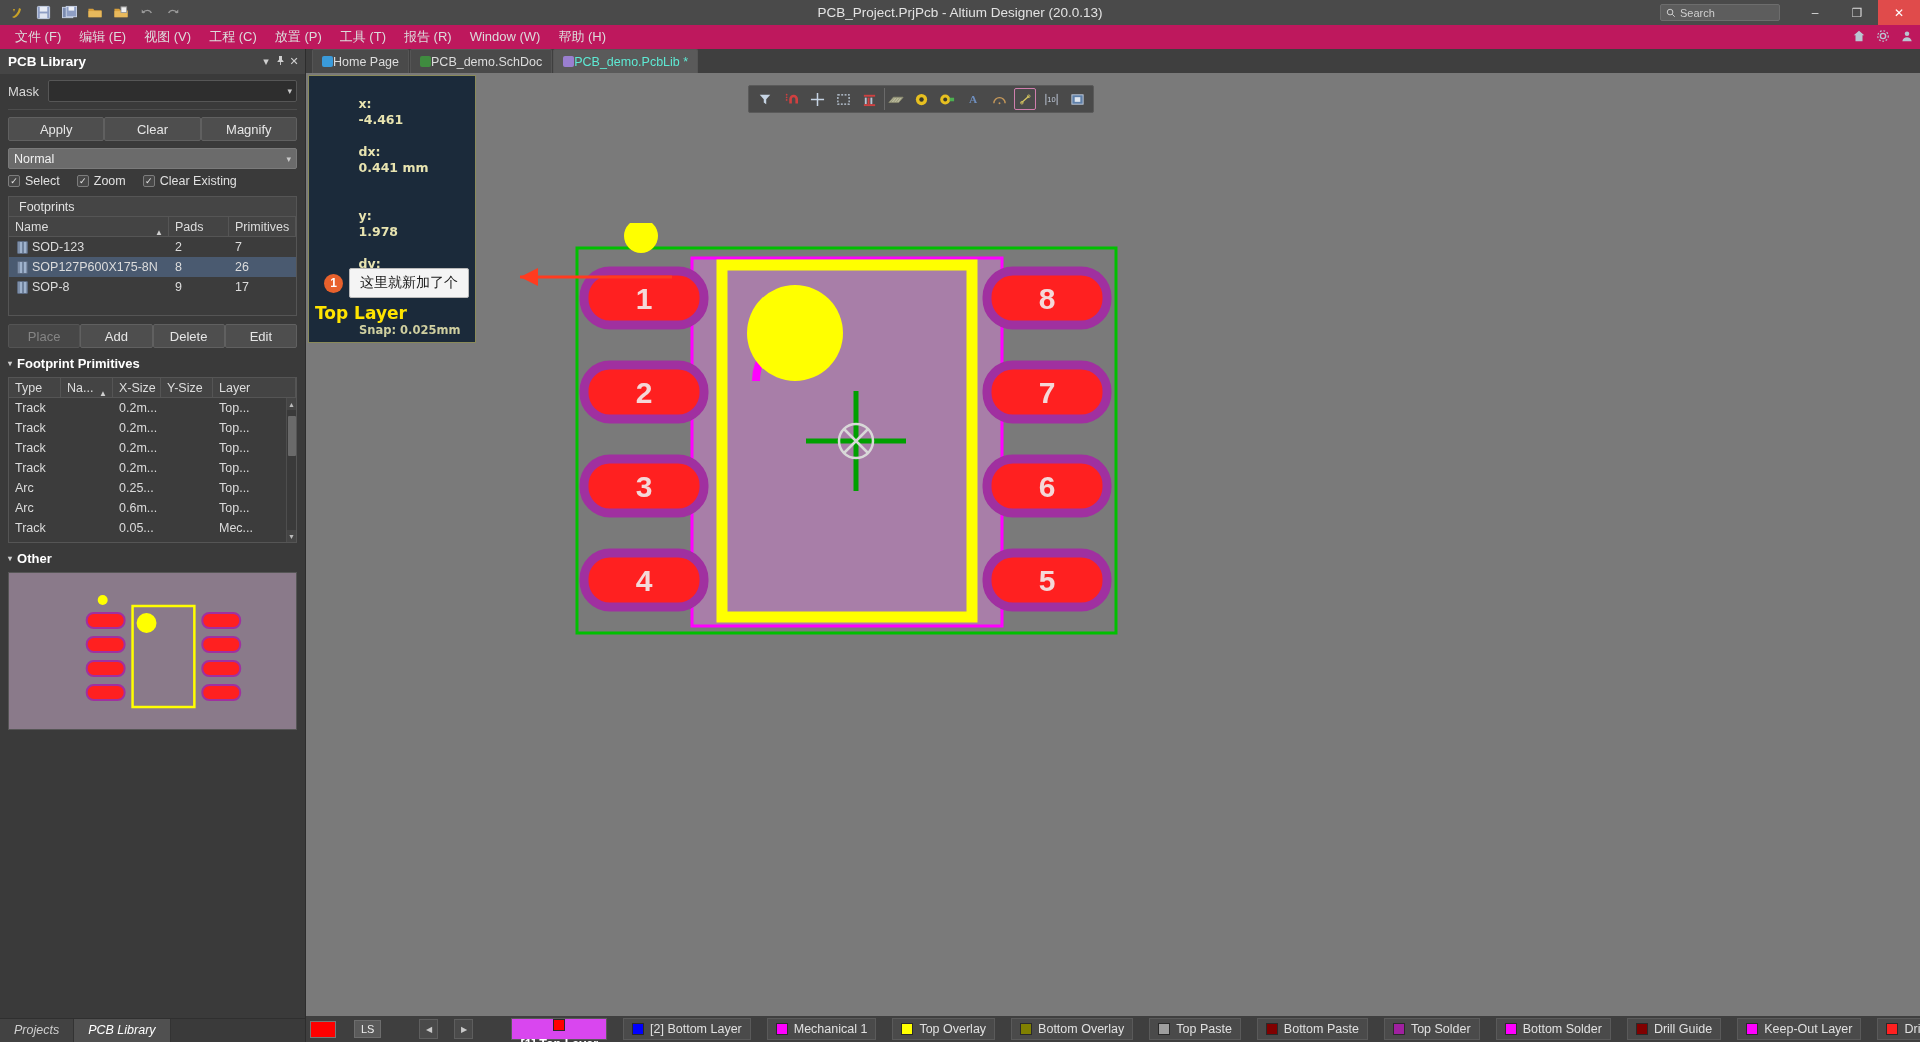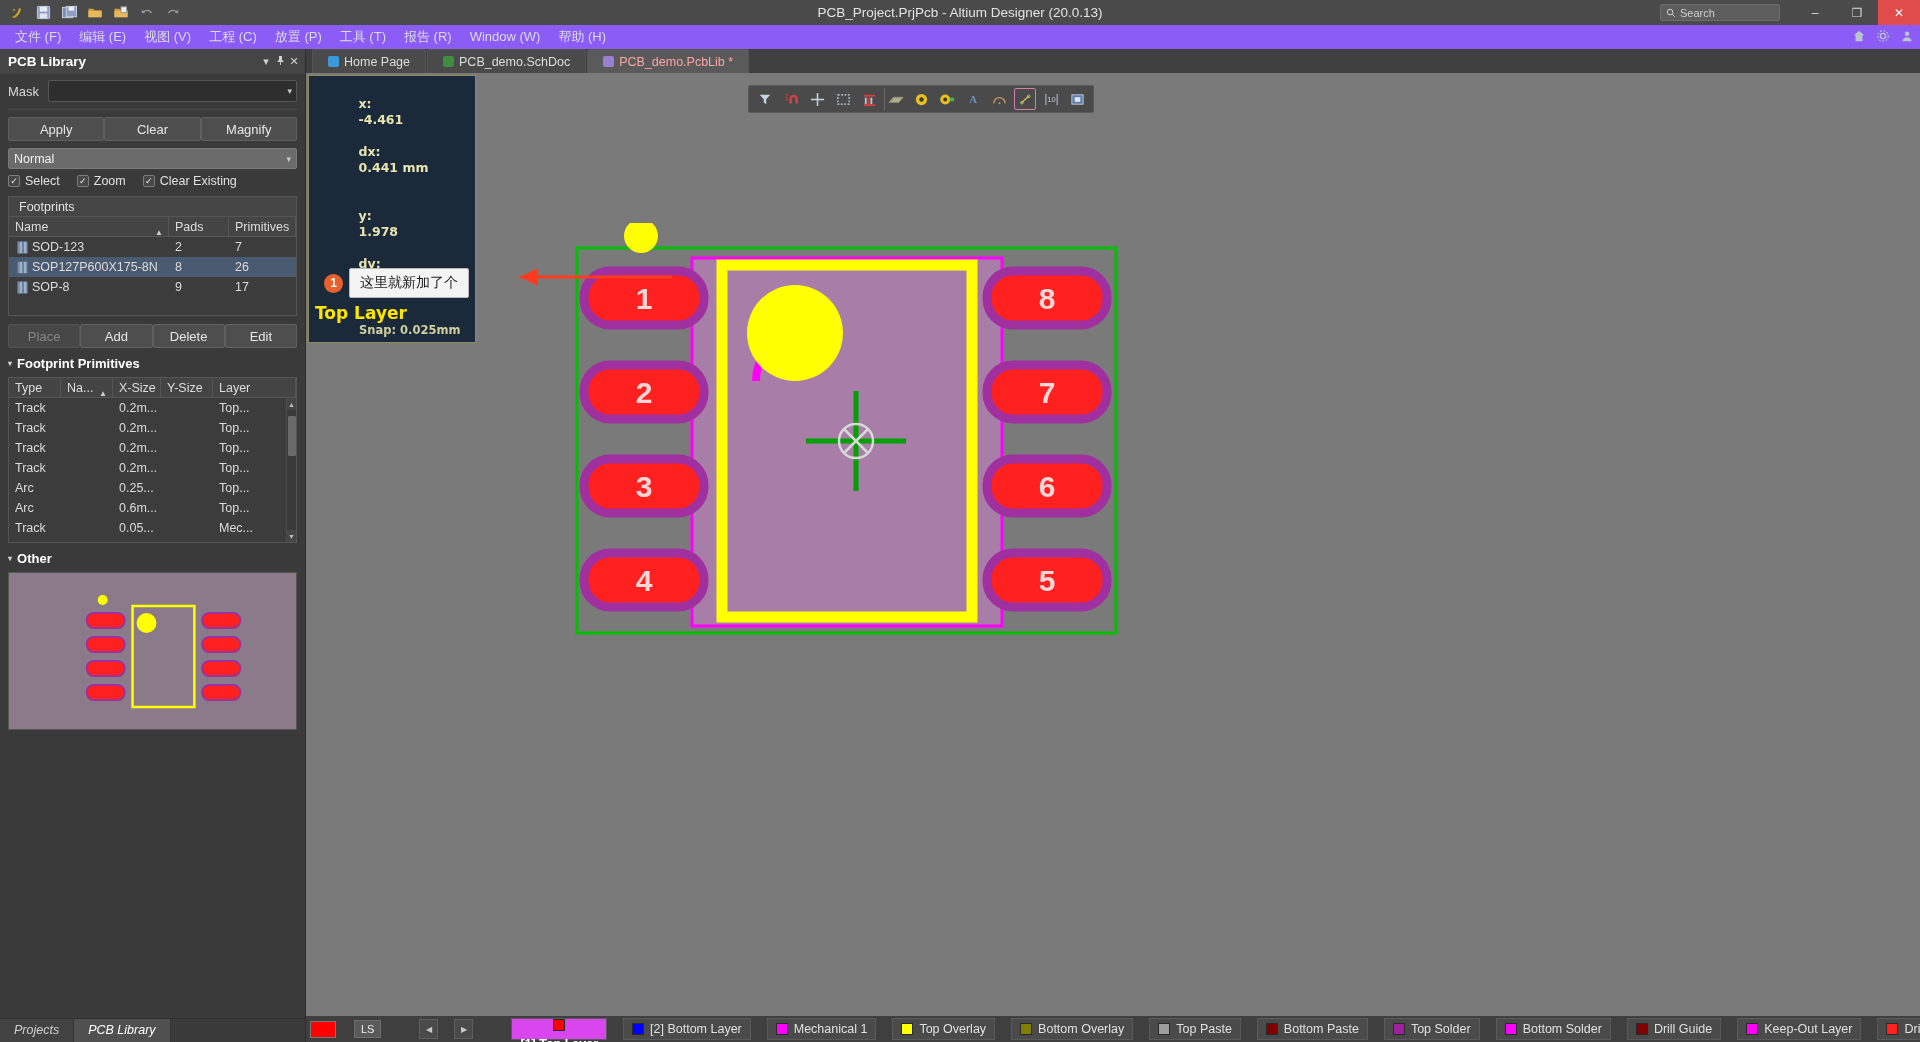--- a/index.html
+++ b/index.html
@@ -22,21 +22,21 @@
   .qicon { width:22px;height:20px; display:flex;align-items:center;justify-content:center; }
   #tb-right { position:absolute; right:0; top:0; height:25px; display:flex; align-items:center; z-index:2; }
   #searchbox {
     width:120px;height:17px;background:#5d5d5d;border:1px solid #6d6d6d;border-radius:2px;
     display:flex;align-items:center;gap:4px;padding:0 5px;color:#cfcfcf;font-size:11px;margin-right:14px;
   }
   .winbtn { width:42px;height:25px;display:flex;align-items:center;justify-content:center;color:#dcdcdc;font-size:12px; }
   .winbtn.close { background:#e04b4b; color:#fff; }
 
   
-  #menubar { height:24px;background:#8b5cf6;display:flex;align-items:center;padding-left:6px;position:relative; }
+  #menubar { height:24px;background:#be185d;display:flex;align-items:center;padding-left:6px;position:relative; }
   .menu-item { padding:0 9px;line-height:24px;font-size:13px;color:#dcdcdc;white-space:nowrap; }
   #menubar-right { position:absolute;right:6px;display:flex;gap:10px;align-items:center;color:#b9c6d2; }
 
   
   #main { display:flex; height:calc(1042px - 25px - 24px); }
   #leftpanel { width:306px; background:#3a3a3a; display:flex; flex-direction:column; border-right:1px solid #2d2d2d; }
   #center { flex:1; display:flex; flex-direction:column; background:#3a3a3a; position:relative; }
   #rightrail { width:22px; background:#3f3f3f; border-left:1px solid #2d2d2d; }
 
   
@@ -96,23 +96,23 @@
   #preview { margin:0 8px;border:1px solid #555;background:#807080;height:158px;position:relative;overflow:hidden; }
 
   
   #lefttabs { margin-top:auto;height:24px;background:#3a3a3a;display:flex;align-items:flex-end;border-top:1px solid #2f2f2f;font-style:italic; }
   .ltab { height:23px;line-height:23px;padding:0 14px;font-size:12.5px;color:#cfcfcf;background:#424242;
           border-right:1px solid #333; }
   .ltab.active { background:#505050;color:#fff; }
 
   
   #doctabs { height:24px;background:#3f3f3f;display:flex;align-items:center;padding-left:6px;gap:1px; }
-  .dtab { height:24px;display:flex;align-items:center;gap:5px;padding:0 15px;font-size:12.5px;
+  .dtab { height:24px;display:flex;align-items:center;padding:0 9px;font-size:12.5px;
     background:#4a4a4a;color:#ddd;border:1px solid #555;border-bottom:none;border-radius:2px 2px 0 0; }
-  .dtab.active { background:#5a5a5a;color:#fca5a5; }
+  .dtab.active { background:#5a5a5a;color:#5eead4; }
   .tabsq { width:11px;height:11px;border-radius:2px; }
 
   
   #canvas { flex:1;background:#7a7a7a;position:relative;overflow:hidden; }
   #dotgrid { position:absolute;inset:0;
      background-image:radial-gradient(circle, rgba(255,255,255,.10) 0.6px, transparent 0.7px);
      background-size:14px 14px; }
   #coordbox { position:absolute;left:2px;top:2px;width:168px;padding:4px 6px 5px 6px;
      background:#1b2a3a;border:1px solid #8a8a5a;font-family:"DejaVu Sans",sans-serif;font-size:12.5px;
      line-height:16px;color:#e8e4b0;font-weight:bold;z-index:5; }

